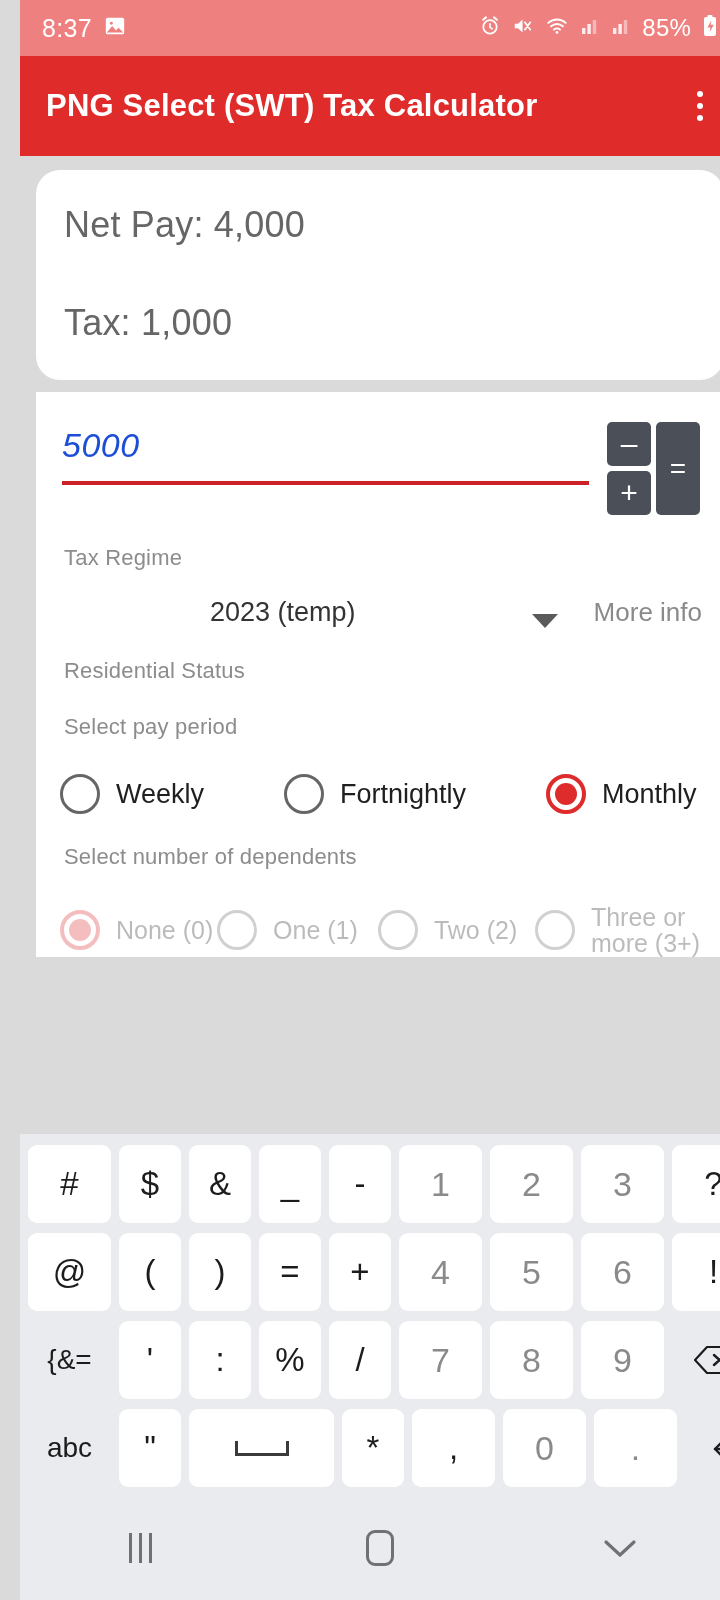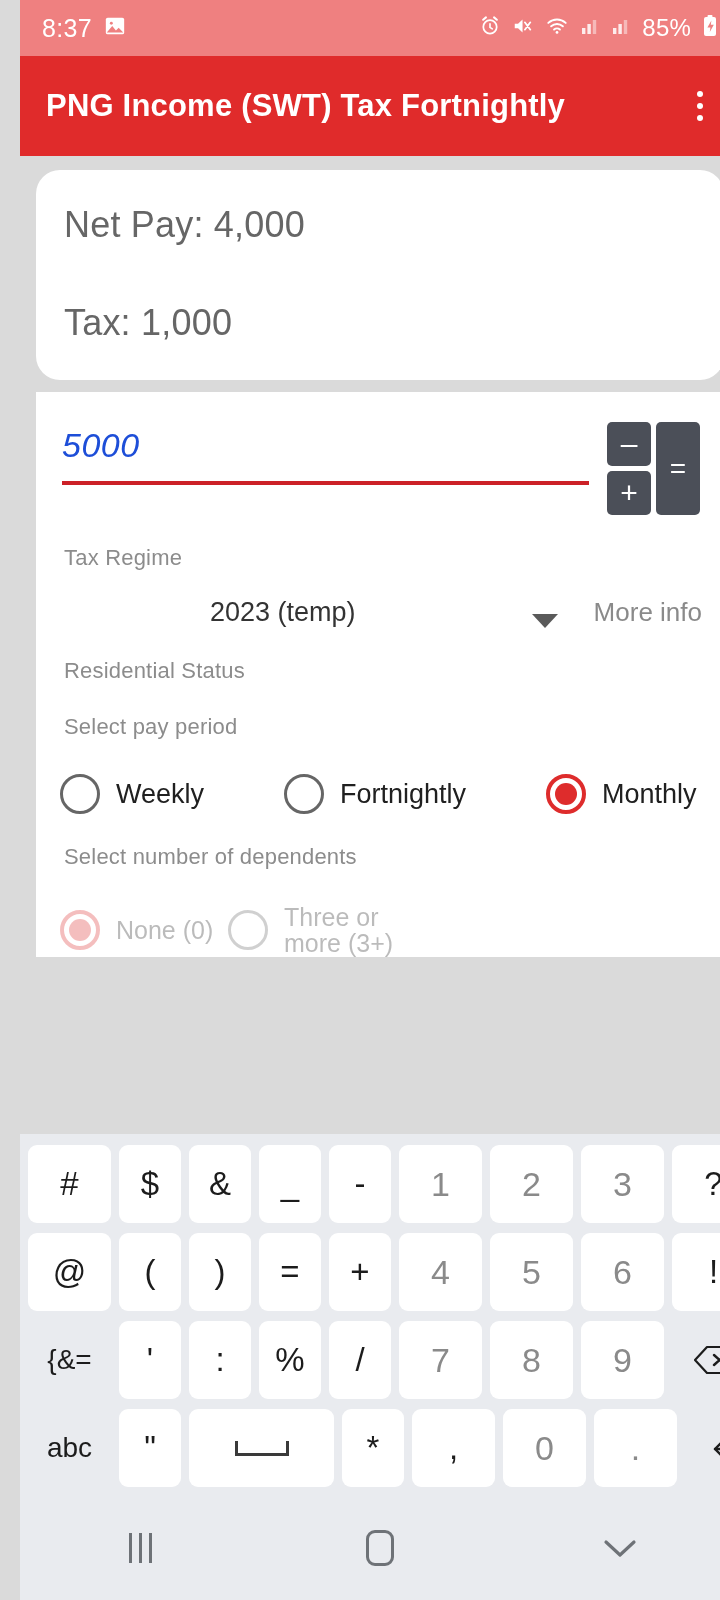--- a/index.html
+++ b/index.html
@@ -263,21 +263,21 @@
         <svg width="16" height="24" viewBox="0 0 16 24">
             <rect x="2" y="3" width="12" height="19" rx="2" fill="#fff"></rect>
             <rect x="5.5" y="1" width="5" height="2.5" rx="1" fill="#fff"></rect>
             <path d="M9.4 6.5l-4 7h3l-.6 4.6 4-7.4h-3z" fill="#ef8080"></path>
           </svg>
       </span>
     </div>
   </div>
 
   <div class="appbar">
-    <span class="appbar-title">PNG Income (SWT) Tax Fortnightly</span>
+    <span class="appbar-title">PNG Select (SWT) Tax Calculator</span>
     <span class="overflow-dots">
       <i></i>
         <i></i>
         <i></i>
     </span>
   </div>
 
   <div class="content">
 
     <div class="card card-result">
@@ -327,20 +327,28 @@
       </div>
 
       <div class="sec-label">Select number of dependents</div>
       <div class="radio-row rg-dep">
         <span class="radio-opt">
           <span class="radio on"></span>
           <span class="radio-label">None (0)</span>
         </span>
         <span class="radio-opt">
           <span class="radio"></span>
+          <span class="radio-label">One (1)</span>
+        </span>
+        <span class="radio-opt">
+          <span class="radio"></span>
+          <span class="radio-label">Two (2)</span>
+        </span>
+        <span class="radio-opt">
+          <span class="radio"></span>
           <span class="dep-wrap">
             <span class="radio-label" style="margin-left:16px">Three or</span>
             <span class="radio-label" style="margin-left:16px">more (3+)</span>
           </span>
         </span>
       </div>
 
     </div>
   </div>
 

